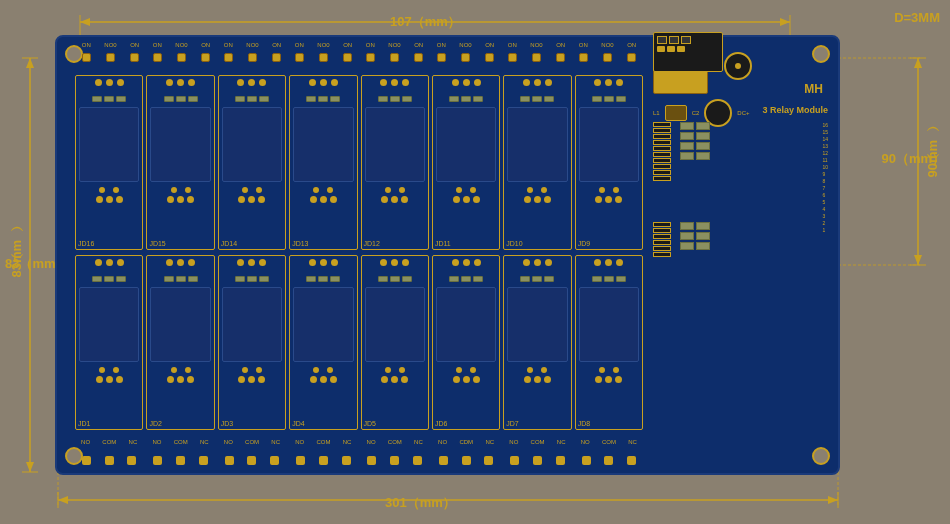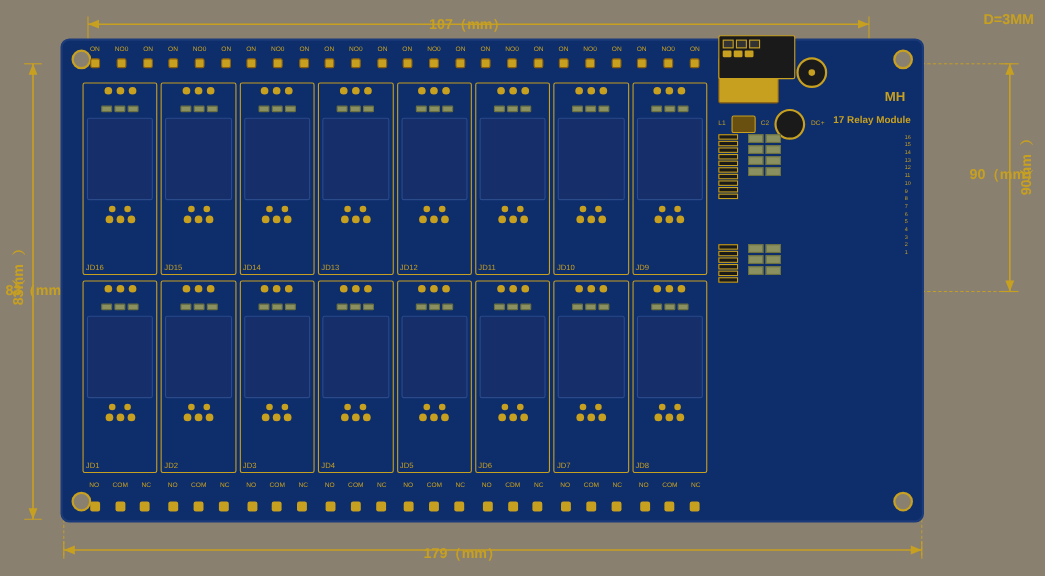--- a/index.html
+++ b/index.html
@@ -95,21 +95,21 @@
     <line x1="58" y1="472" x2="58" y2="505" stroke="#c8a020" stroke-width="0.8" stroke-dasharray="3,2"></line>
     <line x1="838" y1="472" x2="838" y2="505" stroke="#c8a020" stroke-width="0.8" stroke-dasharray="3,2"></line>
     <line x1="80" y1="35" x2="80" y2="58" stroke="#c8a020" stroke-width="0.8" stroke-dasharray="3,2"></line>
     <line x1="790" y1="35" x2="790" y2="58" stroke="#c8a020" stroke-width="0.8" stroke-dasharray="3,2"></line>
     <line x1="838" y1="58" x2="840" y2="58" stroke="#c8a020" stroke-width="0.8" stroke-dasharray="3,2"></line>
     <line x1="838" y1="265" x2="920" y2="265" stroke="#c8a020" stroke-width="0.8" stroke-dasharray="3,2"></line>
     <line x1="838" y1="58" x2="920" y2="58" stroke="#c8a020" stroke-width="0.8" stroke-dasharray="3,2"></line>
   </svg>
 
   <div class="dim-label" style="top:13px; left:390px;">107（mm）</div>
-  <div class="dim-label" style="bottom:12px; left:385px;">179（mm）</div>
+  <div class="dim-label" style="bottom:12px; left:385px;">301（mm）</div>
   <div class="dim-label" style="top:255px; left:5px;">83（mm）</div>
   <div class="dim-label" style="top:150px; right:5px;">90（mm）</div>
   <div class="dim-label" style="top:10px; right:10px;">D=3MM</div>
 
   <div style="position:absolute; left:8px; top:240px; color:#c8a020; font-size:13px; font-weight:bold; writing-mode:vertical-lr; transform:rotate(180deg);">83（mm）</div>
 
   <div style="position:absolute; right:8px; top:140px; color:#c8a020; font-size:13px; font-weight:bold; writing-mode:vertical-lr; transform:rotate(180deg);">90（mm）</div>
 
   <div class="pcb-board">
 
@@ -786,19 +786,19 @@
             </div>
           </div>
         </div>
       </div>
 
       <div style="position:absolute; bottom:30px; right:10px;">
         <span style="color:#c8a020; font-size:12px; font-weight:bold;">MH</span>
       </div>
 
       <div style="position:absolute; bottom:10px; right:5px;">
-        <span style="color:#c8a020; font-size:9px; font-weight:bold;">17 Relay Module</span>
+        <span style="color:#c8a020; font-size:9px; font-weight:bold;">3 Relay Module</span>
       </div>
     </div>
 
   </div>
 
 </div>
 
 </body></html>

